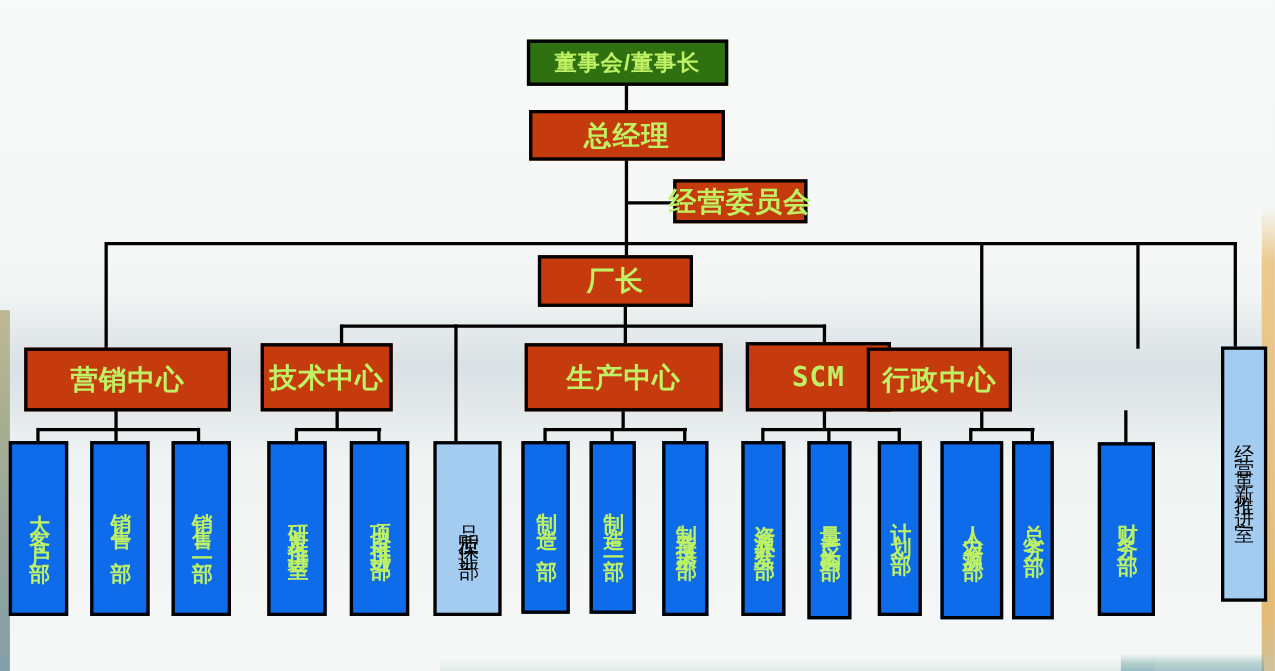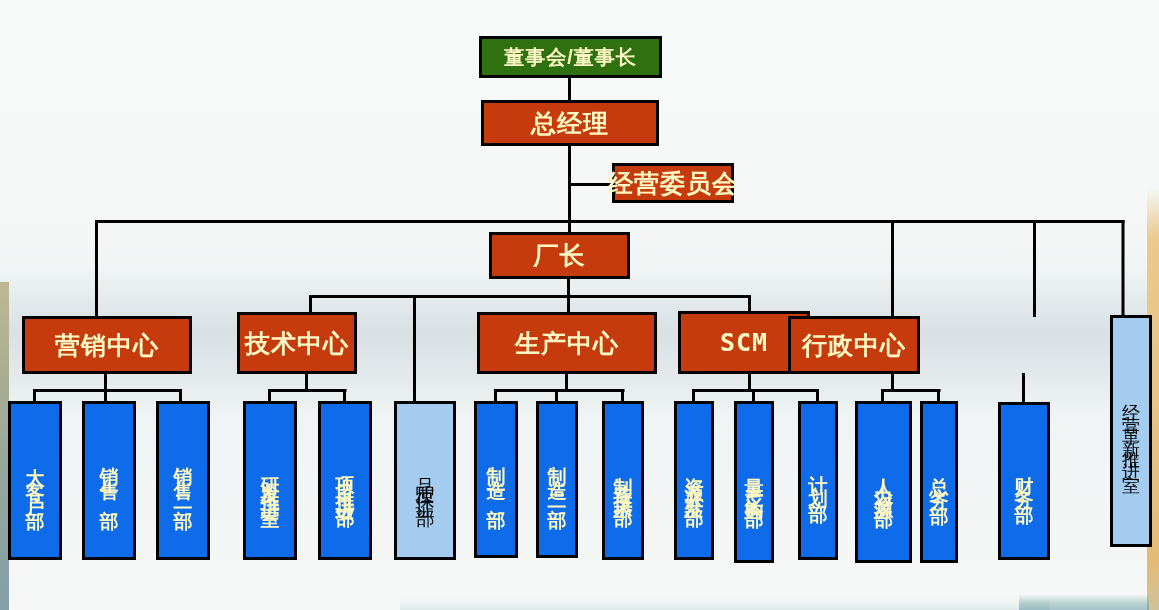--- a/index.html
+++ b/index.html
@@ -34,21 +34,21 @@
     position:absolute;left:400px;bottom:0;width:650px;height:12px;
     background:linear-gradient(to bottom,rgba(150,195,190,0) 0%,rgba(150,195,190,.25) 100%);
   }
 
   svg.lines{position:absolute;left:0;top:0;}
 
   .box{
     position:absolute;box-sizing:border-box;
     border:3px solid #000;
     display:flex;align-items:center;justify-content:center;
-    color:#fef9c3;font-weight:bold;
+    color:#bef264;font-weight:bold;
   }
   .green{background:var(--green,#2f7011);}
   .red{background:var(--red,#c63b0e);}
   .blue{background:var(--blue,#0e6ceb);}
   .lightblue{background:var(--lightblue,#a4ccf1);color:#000;font-weight:normal;font-family:"Liberation Serif","DejaVu Serif",serif;}
   .hbox{font-size:25px;letter-spacing:1px;white-space:nowrap;}
   .mono{font-family:"DejaVu Sans Mono","Liberation Mono",monospace;}
   .vbox{
     writing-mode:vertical-rl;text-orientation:upright;
     font-size:19px;
@@ -126,21 +126,21 @@
   </svg>
 
   <div class="box green hbox" style="left:479px;top:36px;width:183px;height:42px;font-size:20px;">董事会/董事长</div>
 
   <div class="box red hbox" style="left:481px;top:100px;width:178px;height:46px;">总经理</div>
 
   <div class="box red hbox" style="left:612px;top:163px;width:122px;height:40px;">经营委员会</div>
 
   <div class="box red hbox" style="left:489px;top:232px;width:141px;height:47px;">厂长</div>
 
-  <div class="box red hbox" style="left:22px;top:316px;width:170px;height:58px;">营销中心</div>
+  <div class="box red hbox" style="left:22px;top:316px;width:188px;height:58px;">营销中心</div>
 
   <div class="box red hbox" style="left:237px;top:312px;width:120px;height:62px;">技术中心</div>
 
   <div class="box red hbox" style="left:477px;top:312px;width:180px;height:62px;font-family:Liberation Serif, serif;">生产中心</div>
 
   <div class="box red hbox mono" style="left:678px;top:311px;width:132px;height:63px;text-align:center;">SCM</div>
 
   <div class="box red hbox" style="left:788px;top:316px;width:132px;height:58px;font-family:Liberation Mono, monospace;">行政中心</div>
 
 

